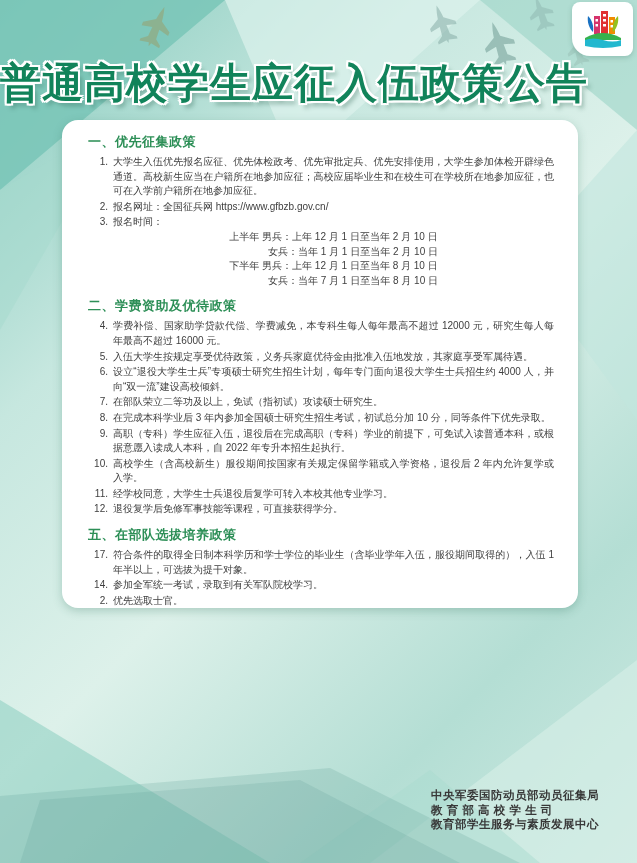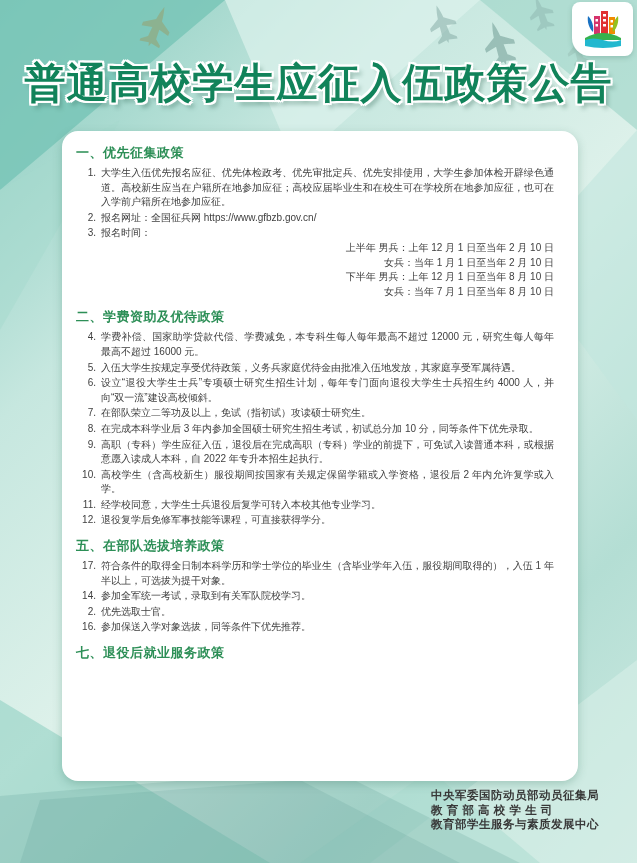--- a/index.html
+++ b/index.html
@@ -13,49 +13,49 @@
 
   .logo-badge{
     position:absolute;top:2px;right:4px;width:61px;height:54px;z-index:4;
     background:#ffffff;border-radius:8px 8px 8px 18px;
     box-shadow:0 2px 5px rgba(50,110,95,.25);
     display:flex;align-items:center;justify-content:center;
   }
 
   .poster-title{
     position:absolute;top:56px;left:0;width:100%;z-index:3;
-    text-align:center;font-size:41px;font-weight:bold;letter-spacing:1px;
+    text-align:left;font-size:41px;font-weight:bold;letter-spacing:1px;
     color:#11835a;
     text-shadow:
       -2px -2px 0 #fff, 2px -2px 0 #fff, -2px 2px 0 #fff, 2px 2px 0 #fff,
       0 -2px 0 #fff, 0 2px 0 #fff, -2px 0 0 #fff, 2px 0 0 #fff,
       4px 5px 4px rgba(35,90,70,.35);
     white-space:nowrap;
   }
 
   .policy-card{
-    position:absolute;top:131px;left:62px;width:516px;height:650px;z-index:2;
+    position:absolute;top:120px;left:62px;width:516px;height:488px;z-index:2;
     background:#ffffff;border-radius:16px;
     box-shadow:0 3px 10px rgba(46,110,90,.28);
-    padding:12px 24px 10px 14px;box-sizing:border-box;
+    padding:12px 24px 10px 26px;box-sizing:border-box;
     overflow:hidden;
   }
   .section{margin:0;}
   .section-heading{
     color:#2d8f57;font-weight:bold;font-size:13px;
     margin:9px 0 4px 0;letter-spacing:.5px;
   }
   .section:first-child .section-heading{margin-top:1px;}
   .item{
     display:flex;align-items:flex-start;
     color:#404040;font-size:10px;line-height:14.6px;margin-bottom:1px;
   }
   .item-num{flex:none;width:20px;text-align:right;margin-right:5px;}
   .item-text{flex:1;text-align:justify;}
-  .subline{text-align:right;}
+  .subline{text-align:center;}
   .subline.indent1{padding-left:39px;}
 
   .footer-block{
     position:absolute;top:788px;right:38px;z-index:2;
     text-align:left;color:#383838;font-weight:bold;
     font-size:11.5px;line-height:14.5px;letter-spacing:.5px;
   }
   .footer-line{white-space:pre;}
 </style>
 </head>

